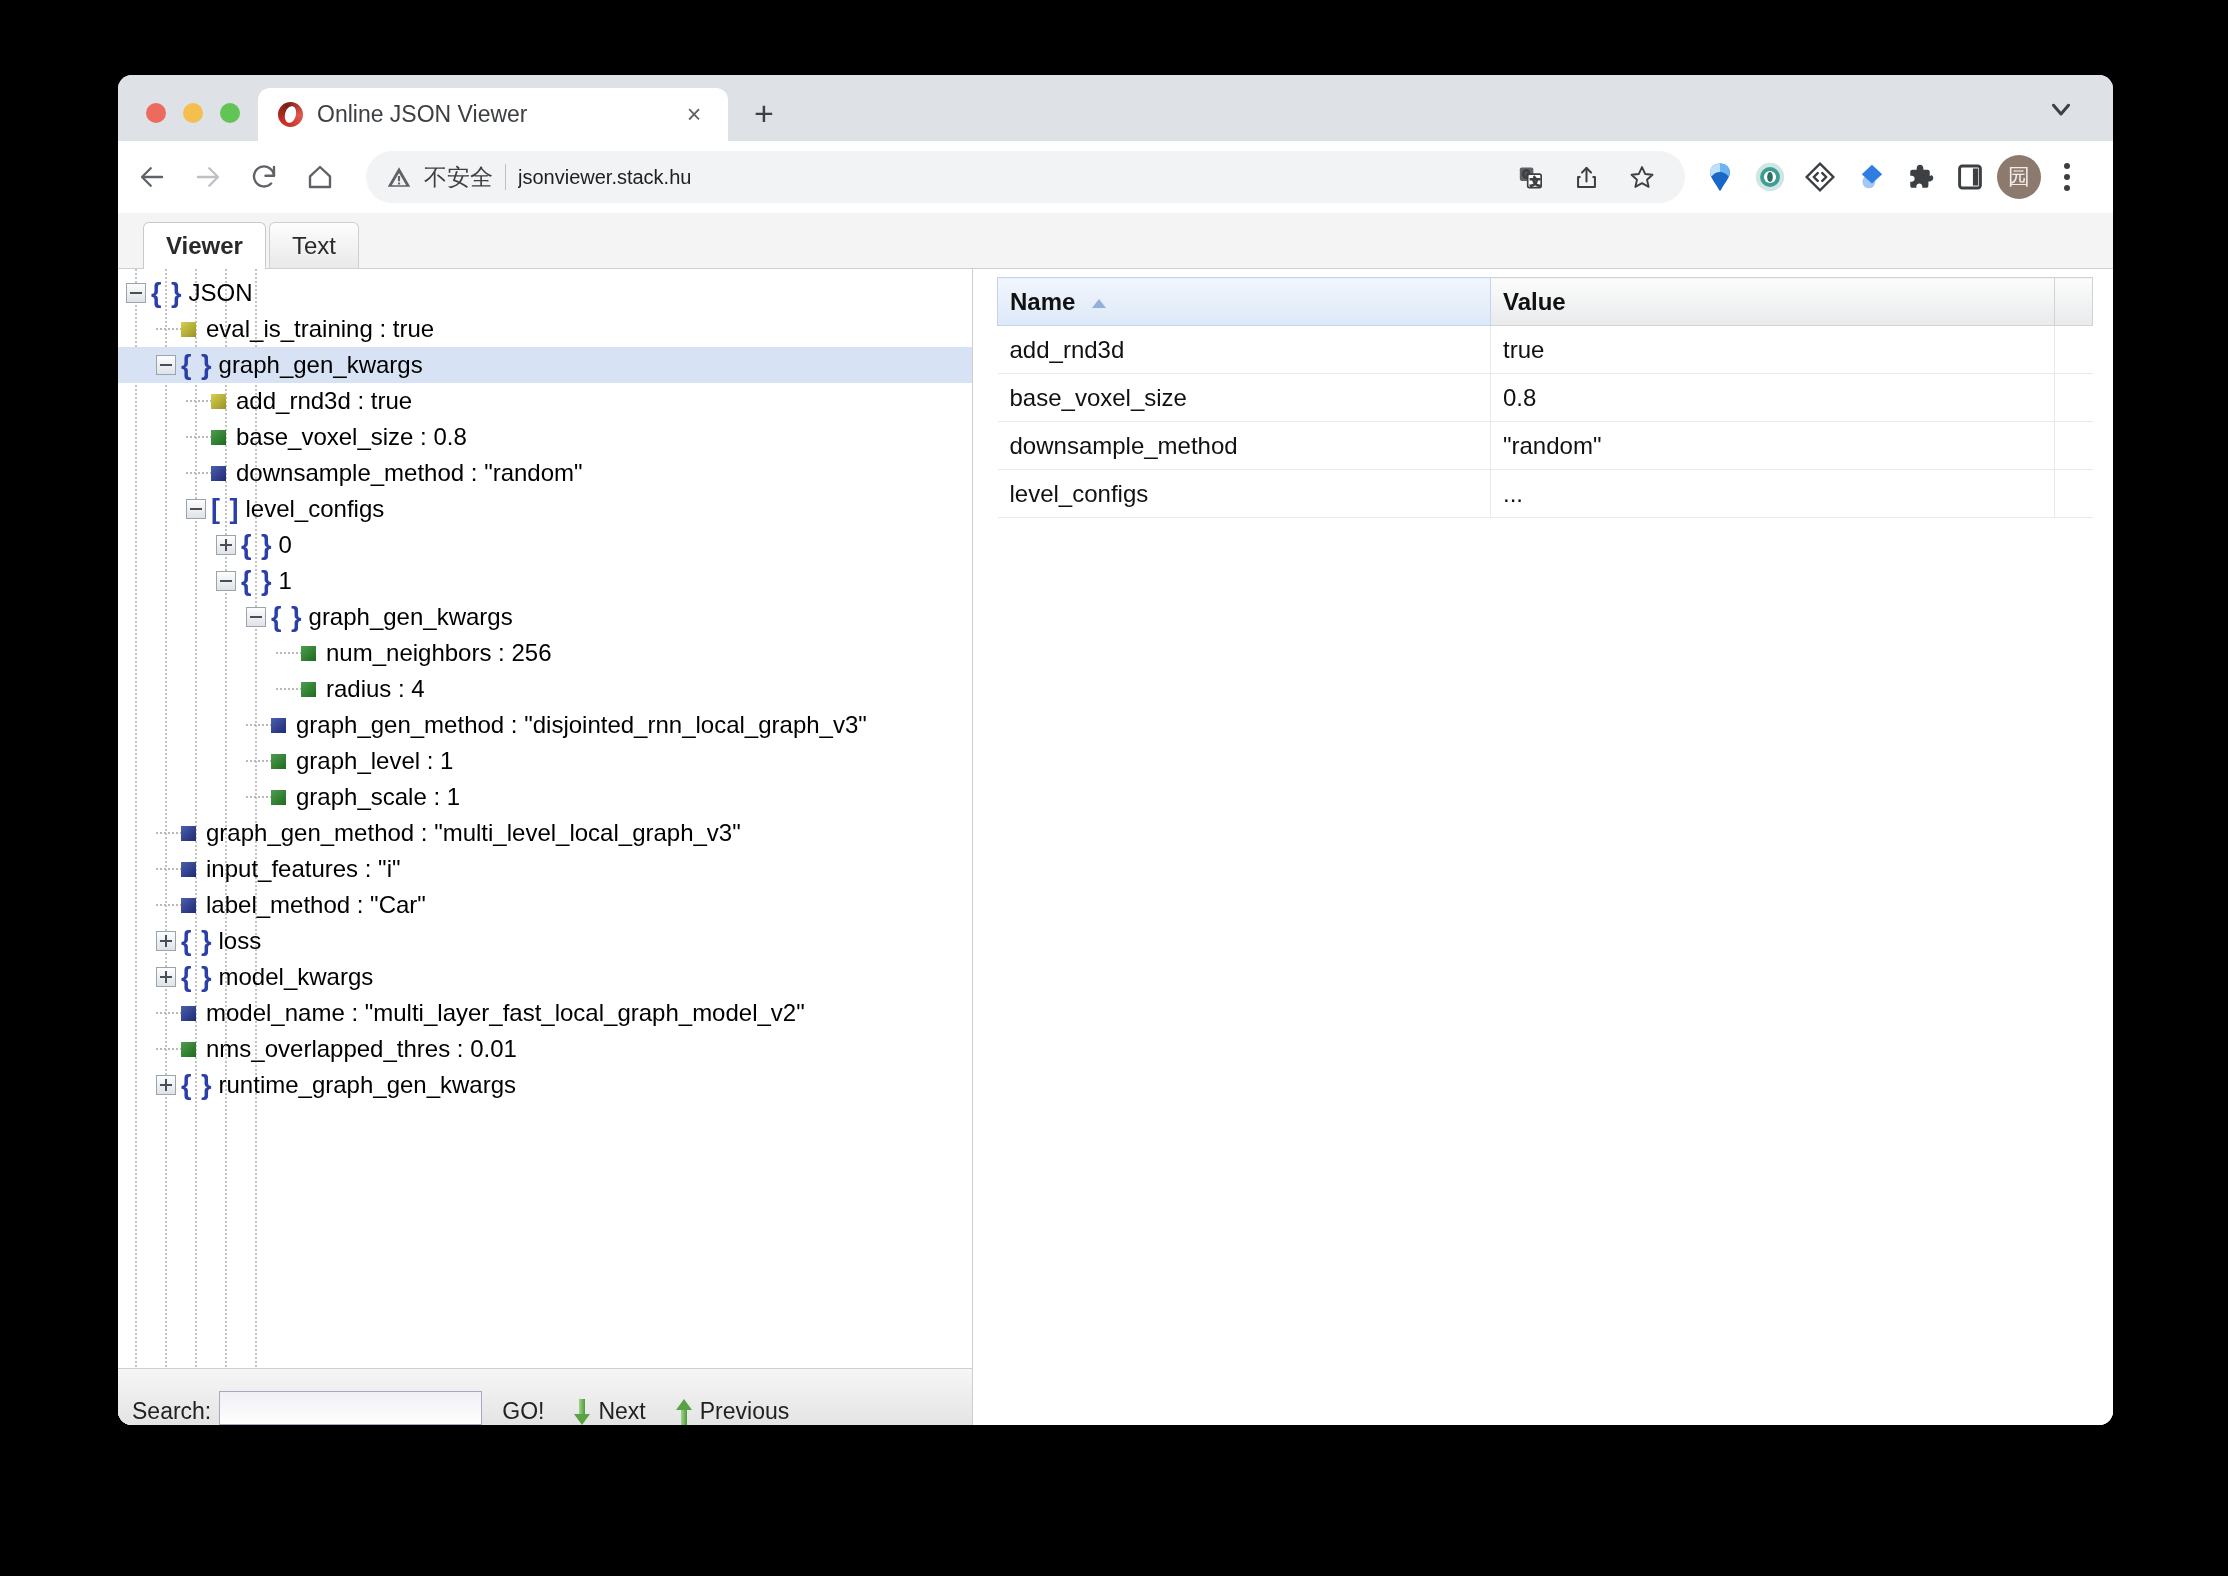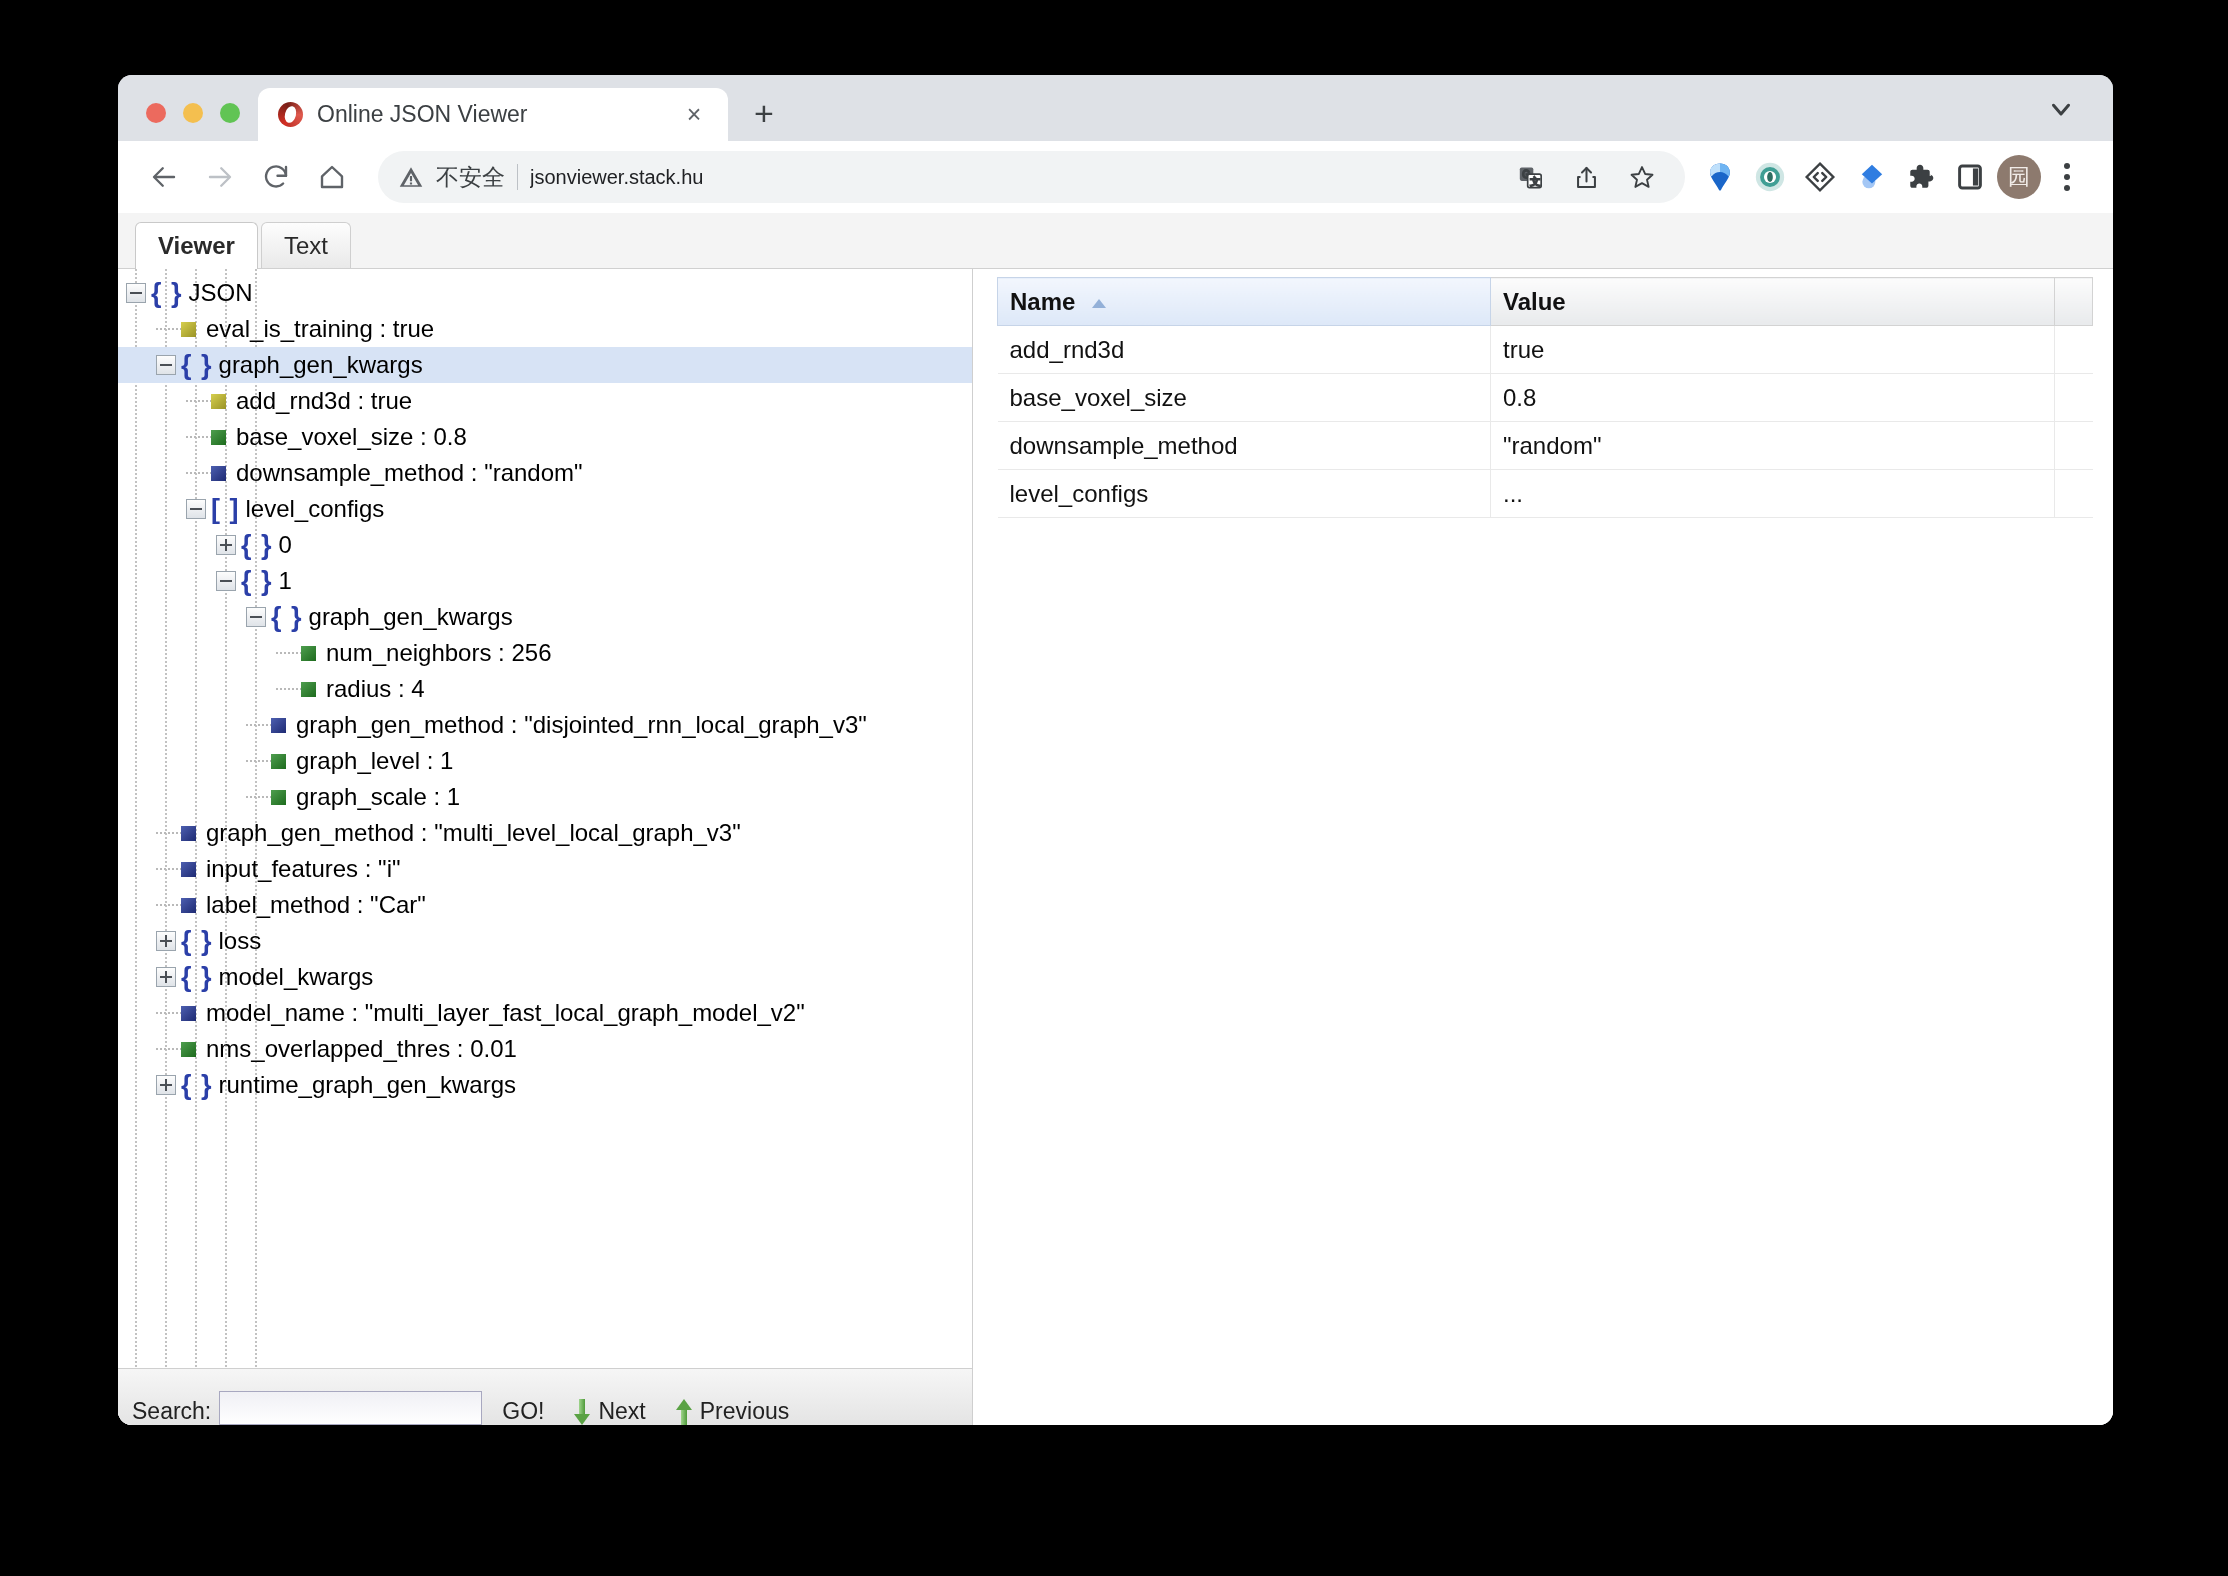--- a/index.html
+++ b/index.html
@@ -86,21 +86,21 @@
     position: absolute; right: 34px; bottom: 14px;
     width: 36px; height: 36px;
     display: flex; align-items: center; justify-content: center;
   }
 
   
   #toolbar {
     height: 72px;
     background: #fff;
     display: flex; align-items: center;
-    padding: 0 24px 0 20px;
+    padding: 0 24px 0 8px;
     gap: 4px;
     flex: 0 0 auto;
   }
   .nav-btn {
     width: 52px; height: 52px;
     display: flex; align-items: center; justify-content: center;
     border-radius: 50%;
     color: #5f6368;
     flex: 0 0 auto;
   }
@@ -173,20 +173,21 @@
     border-radius: 6px 6px 0 0;
     background: linear-gradient(to bottom, #fdfdfd, #e9e9e9);
     margin-right: 3px;
   }
   .ui-tab.active {
     font-weight: bold;
     background: #fff;
     border-color: #c9c9c9;
     position: relative; top: 1px;
     height: 47px;
+    margin-left: 8px;
   }
 
   
   #tree-panel {
     position: absolute;
     left: 0; top: 56px;
     width: 855px; bottom: 0;
     background: #fff;
     border-right: 1px solid #cfcfcf;
     display: flex; flex-direction: column;

